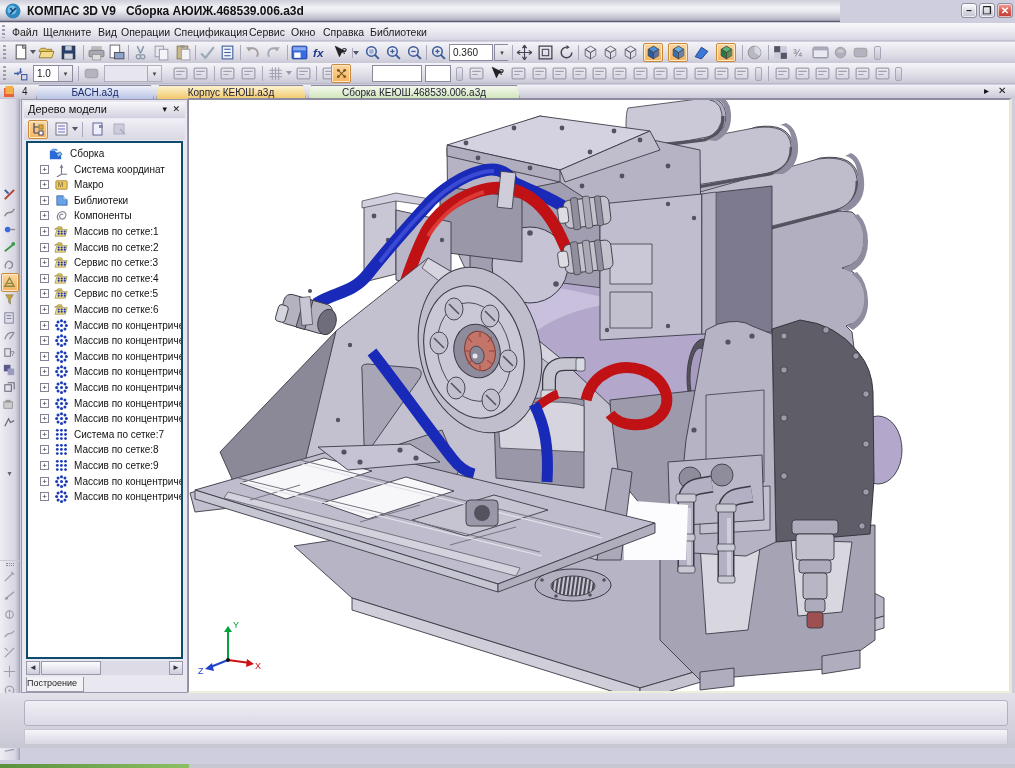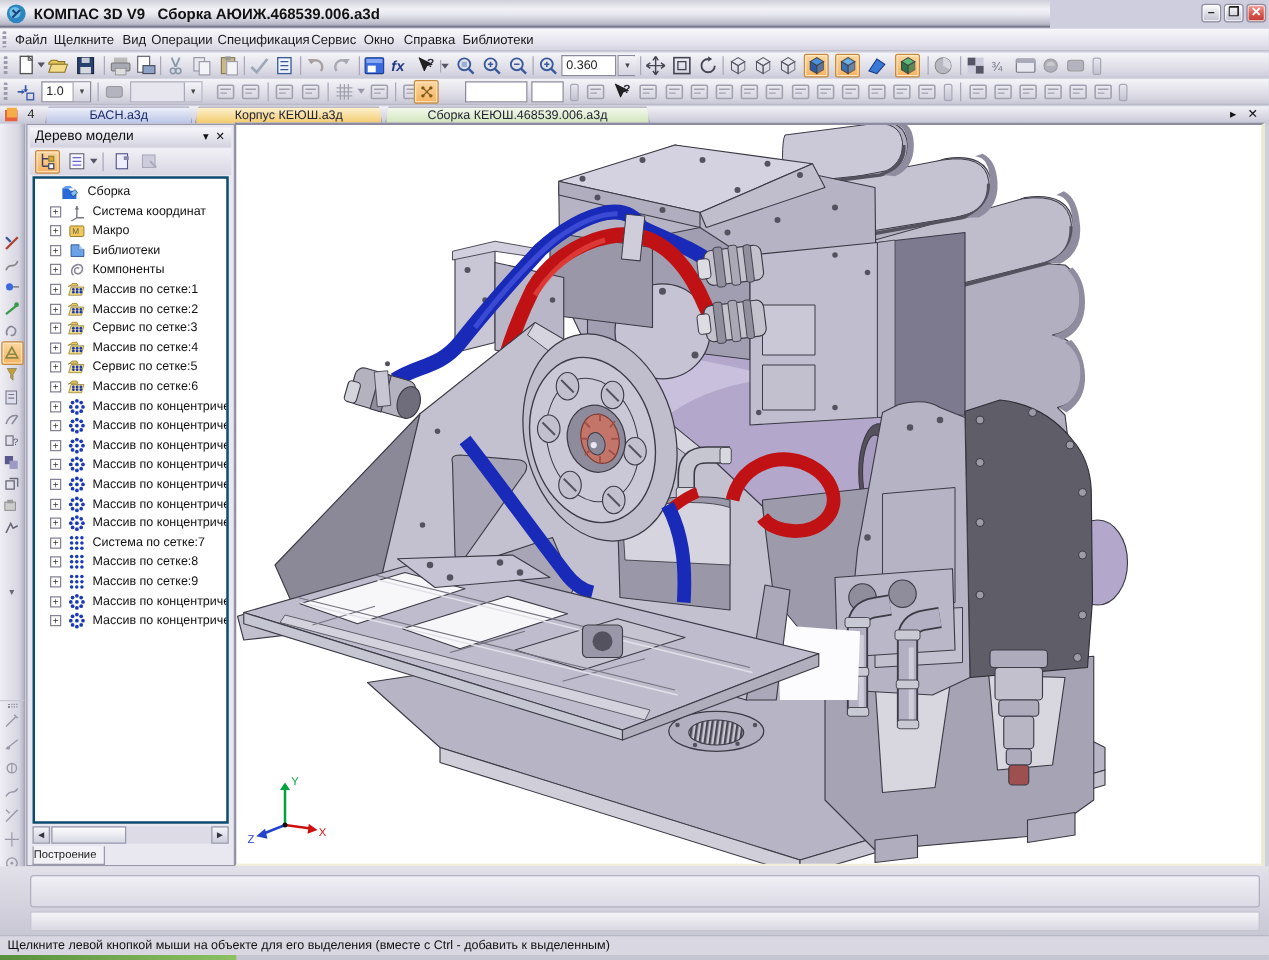--- a/index.html
+++ b/index.html
@@ -1123,16 +1123,15 @@
     <div id="hscroll">
 <div style="position:absolute;left:0;top:0;width:14px;height:14px;background:linear-gradient(#f4f4f8,#ccccdc);border:1px solid #9a99ac;font-size:8px;text-align:center;line-height:12px;color:#334">◄</div>
 <div style="position:absolute;right:0;top:0;width:14px;height:14px;background:linear-gradient(#f4f4f8,#ccccdc);border:1px solid #9a99ac;font-size:8px;text-align:center;line-height:12px;color:#334">►</div>
 <div style="position:absolute;left:15px;top:0;width:60px;height:14px;background:linear-gradient(#fdfdfe,#d8d8e4);border:1px solid #9a99ac"></div>
 </div>
   </div>
   <div class="abs" id="btab">Построение</div>
   <div class="abs" id="prop"></div>
   <div class="abs" id="propbar"></div>
   <div class="abs" id="prop2"></div>
-  <div class="abs" id="status">Щелкните левой кнопкой мыши на объекте для его выделения (вместе с Ctrl - добавить к выделенным)</div>
   <div class="abs" id="taskstrip"></div>
   <div class="abs" id="startbtn"></div>
 </div>
 
 </body></html>

